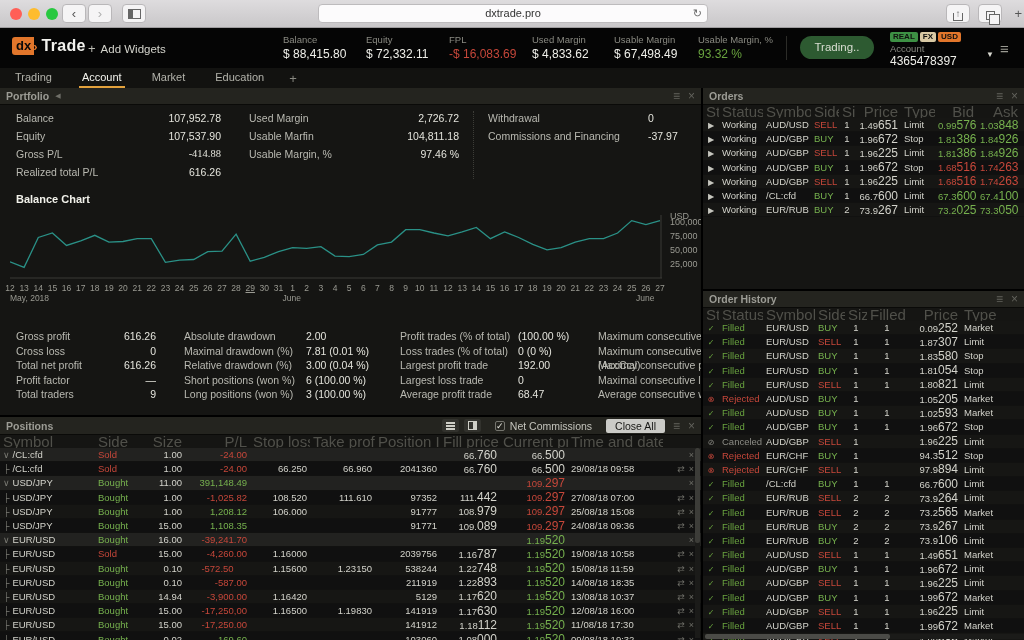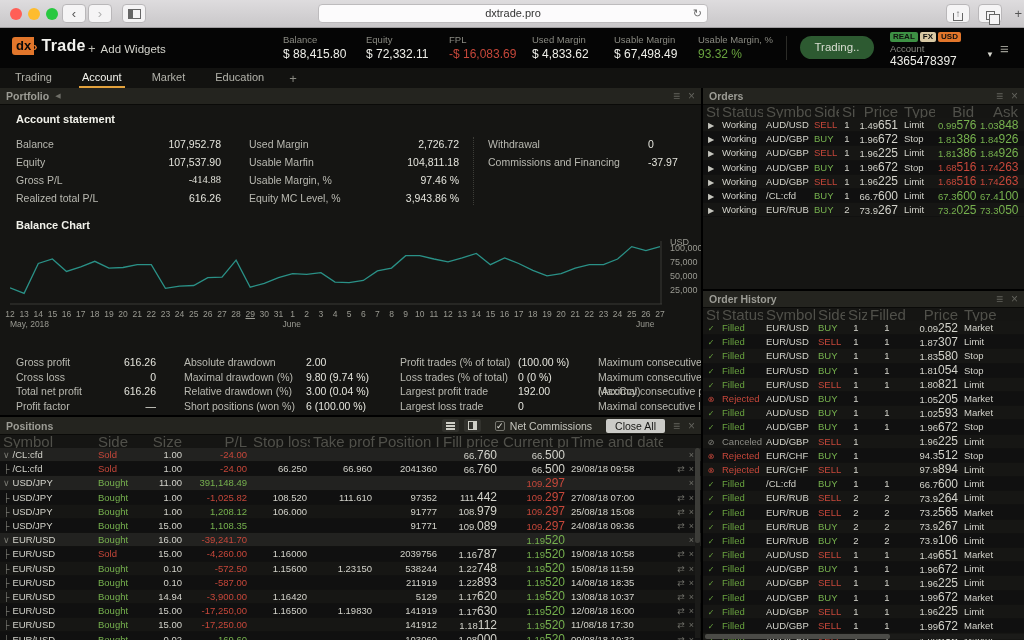--- a/index.html
+++ b/index.html
@@ -199,21 +199,20 @@
   </div>
 
   <div class="panel" id="p-portfolio">
     <div class="ptitle">
       <span class="tlabel">Portfolio</span>
       <span class="coll">◀</span>
       <span class="sp"></span>
       <span class="ticon">≡</span>
       <span class="ticon">×</span>
     </div>
-    <div class="sttl">Account statement</div>
     <div class="kvwrap">
       <div class="kvcol">
           <div class="kvrow">
             <span class="kvk" style="width: 110px;">Balance</span>
             <span class="kvv" style="width: 95px; text-align: right;">107,952.78</span>
           </div>
           <div class="kvrow">
             <span class="kvk" style="width: 110px;">Equity</span>
             <span class="kvv" style="width: 95px; text-align: right;">107,537.90</span>
           </div>
@@ -231,24 +230,20 @@
             <span class="kvk" style="width: 118px;">Used Margin</span>
             <span class="kvv" style="width: 92px; text-align: right;">2,726.72</span>
           </div>
           <div class="kvrow">
             <span class="kvk" style="width: 118px;">Usable Marfin</span>
             <span class="kvv" style="width: 92px; text-align: right;">104,811.18</span>
           </div>
           <div class="kvrow">
             <span class="kvk" style="width: 118px;">Usable Margin, %</span>
             <span class="kvv" style="width: 92px; text-align: right;">97.46 %</span>
-          </div>
-          <div class="kvrow">
-            <span class="kvk" style="width: 118px;">Equity MC Level, %</span>
-            <span class="kvv" style="width: 92px; text-align: right;">3,943.86 %</span>
           </div>
         </div>
       <div class="divdot"></div>
       <div class="kvcol">
           <div class="kvrow">
             <span class="kvk" style="width: 160px;">Withdrawal</span>
             <span class="kvv" style="width: 80px; text-align: left;">0</span>
           </div>
           <div class="kvrow">
             <span class="kvk" style="width: 160px;">Commissions and Financing</span>
@@ -349,21 +344,21 @@
             <span class="kvv" style="width: 48px; text-align: right;">9</span>
           </div>
         </div>
       <div class="kvcol" style="margin-left:28px">
           <div class="kvrow">
             <span class="kvk" style="width: 122px;">Absolute drawdown</span>
             <span class="kvv" style="width: 78px; text-align: left;">2.00</span>
           </div>
           <div class="kvrow">
             <span class="kvk" style="width: 122px;">Maximal drawdown (%)</span>
-            <span class="kvv" style="width: 78px; text-align: left;">9.80 (9.74 %)</span>
+            <span class="kvv" style="width: 78px; text-align: left;">7.81 (0.01 %)</span>
           </div>
           <div class="kvrow">
             <span class="kvk" style="width: 122px;">Relative drawdown (%)</span>
             <span class="kvv" style="width: 78px; text-align: left;">3.00 (0.04 %)</span>
           </div>
           <div class="kvrow">
             <span class="kvk" style="width: 122px;">Short positions (won %)</span>
             <span class="kvv" style="width: 78px; text-align: left;">6 (100.00 %)</span>
           </div>
           <div class="kvrow">
@@ -547,21 +542,21 @@
             <div class="tcell r" style="width: 65px;">2039756</div>
             <div class="tcell r" style="width: 60px;">1.16<b>787</b></div>
             <div class="tcell r green" style="width: 68px;">1.19<b>520</b></div>
             <div class="tcell " style="width: 95px;">19/08/18 10:58</div>
             <div class="tcell r" style="width: 34px;"><span class="actic">⇄</span><span class="actic">×</span></div>
           </div>
           <div class="trow odd">
             <div class="tcell " style="width: 95px;"><span class="treeglyph">├</span>EUR/USD</div>
             <div class="tcell green" style="width: 45px;">Bought</div>
             <div class="tcell r" style="width: 45px;">0.10</div>
-            <div class="tcell r red" style="width: 65px; color: rgb(204, 74, 59);">-572.50</div>
+            <div class="tcell r red" style="width: 65px; color: rgb(204, 74, 59); text-align: center;">-572.50</div>
             <div class="tcell r" style="width: 60px;">1.15600</div>
             <div class="tcell r" style="width: 65px;">1.23150</div>
             <div class="tcell r" style="width: 65px;">538244</div>
             <div class="tcell r" style="width: 60px;">1.22<b>748</b></div>
             <div class="tcell r green" style="width: 68px;">1.19<b>520</b></div>
             <div class="tcell " style="width: 95px;">15/08/18 11:59</div>
             <div class="tcell r" style="width: 34px;"><span class="actic">⇄</span><span class="actic">×</span></div>
           </div>
           <div class="trow even">
             <div class="tcell " style="width: 95px;"><span class="treeglyph">├</span>EUR/USD</div>

